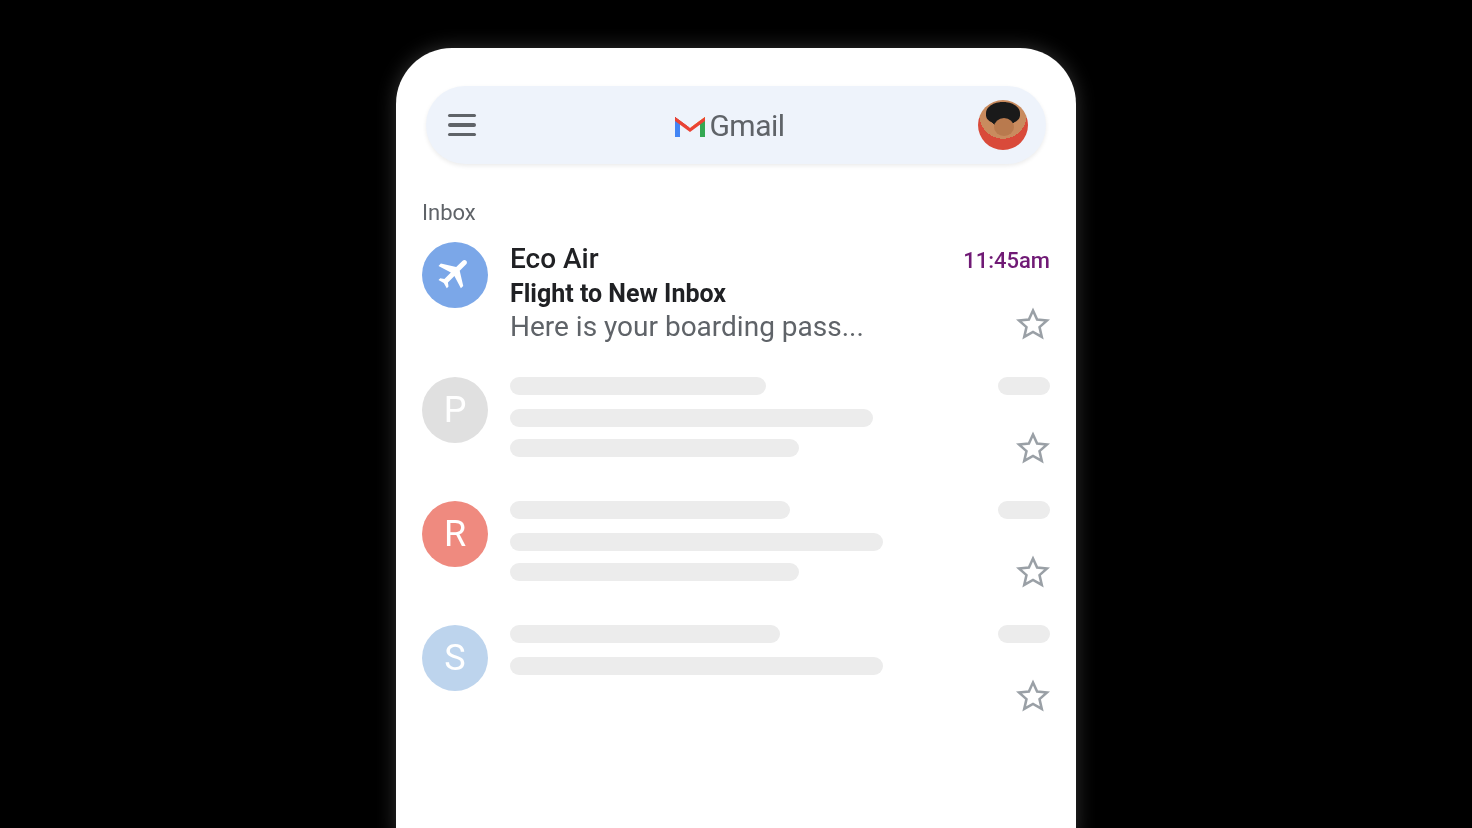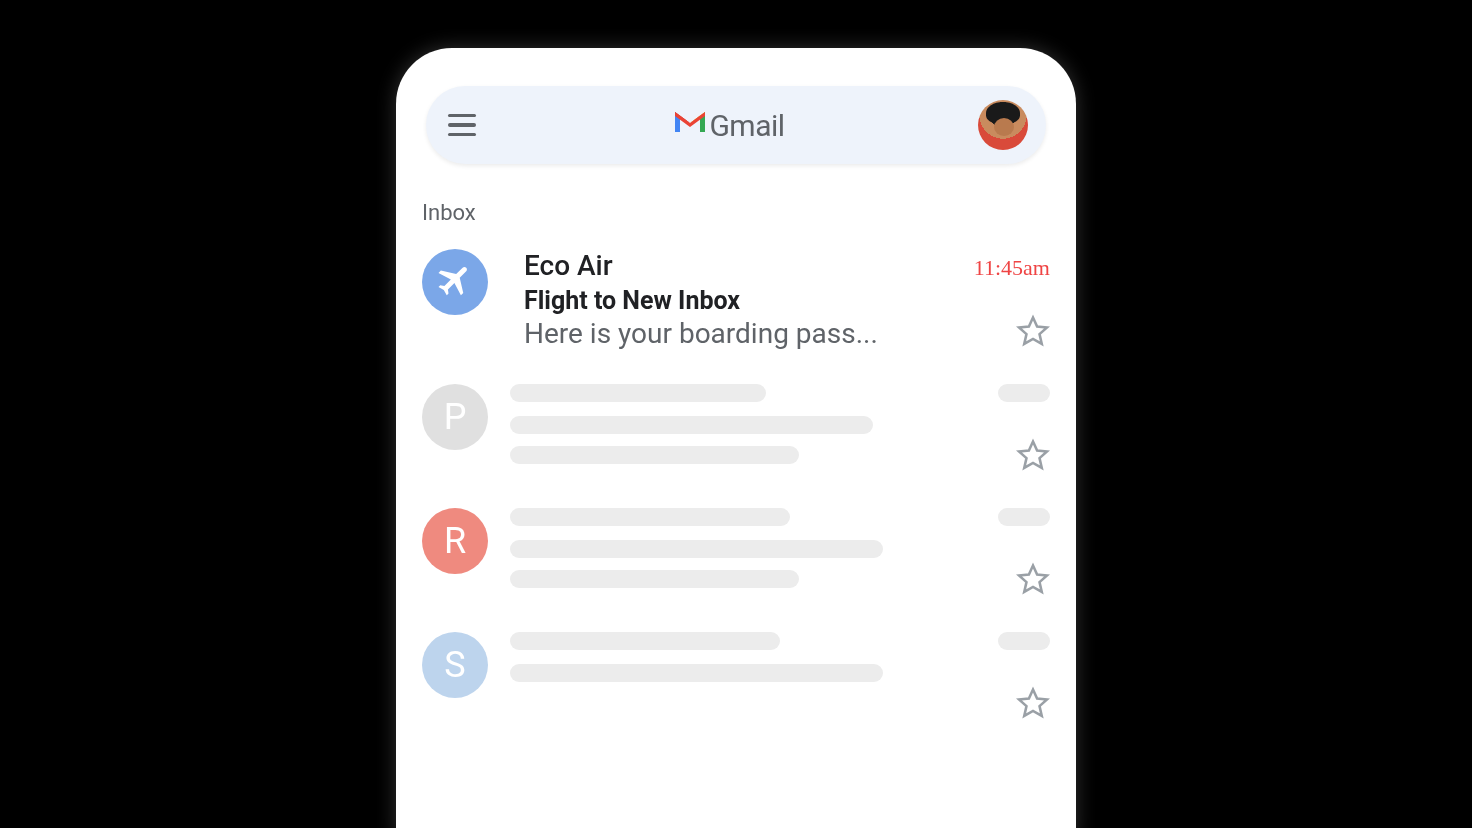--- a/index.html
+++ b/index.html
@@ -51,21 +51,21 @@
     .hamburger span {
       display: block;
       height: 3.5px;
       width: 28px;
       background: #5f6368;
       border-radius: 2px;
     }
     .brand {
       flex: 1;
       display: flex;
-      align-items: flex-start;
+      align-items: flex-end;
       justify-content: center;
       gap: 2px;
     }
     .brand-text {
       font-size: 30px;
       color: #5f6368;
       font-weight: 400;
       letter-spacing: -0.5px;
     }
     .avatar {
@@ -90,27 +90,27 @@
       content:"";
       position:absolute;
       top:18px; left:16px;
       width:20px; height:18px;
       background:#b97a4e;
       border-radius:50%;
     }
     .section-label {
       font-size: 22px;
       color: #5f6368;
-      margin: 36px 0 14px 6px;
+      margin: 36px 0 7px 6px;
       font-weight: 400;
     }
     .email-row {
       display: flex;
       padding: 10px 6px 28px 6px;
-      gap: 36px;
+      gap: 22px;
       cursor: pointer;
     }
     .sender-avatar {
       width: 66px;
       height: 66px;
       border-radius: 50%;
       flex-shrink: 0;
       display:flex;
       align-items:center;
       justify-content:center;
@@ -136,23 +136,22 @@
       justify-content: space-between;
       align-items: baseline;
     }
     .sender {
       font-size: 28px;
       color: #202124;
       font-weight: 500;
     }
     .time {
       font-size: 22px;
-      color: #ef4444;
+      color: #701a75;
       font-weight: 500;
-      font-family: Liberation Serif, serif;
     }
     .line2 {
       display: flex;
       justify-content: space-between;
       align-items: flex-start;
       gap: 10px;
     }
     .subj-snip {
       flex:1;
       min-width:0;

